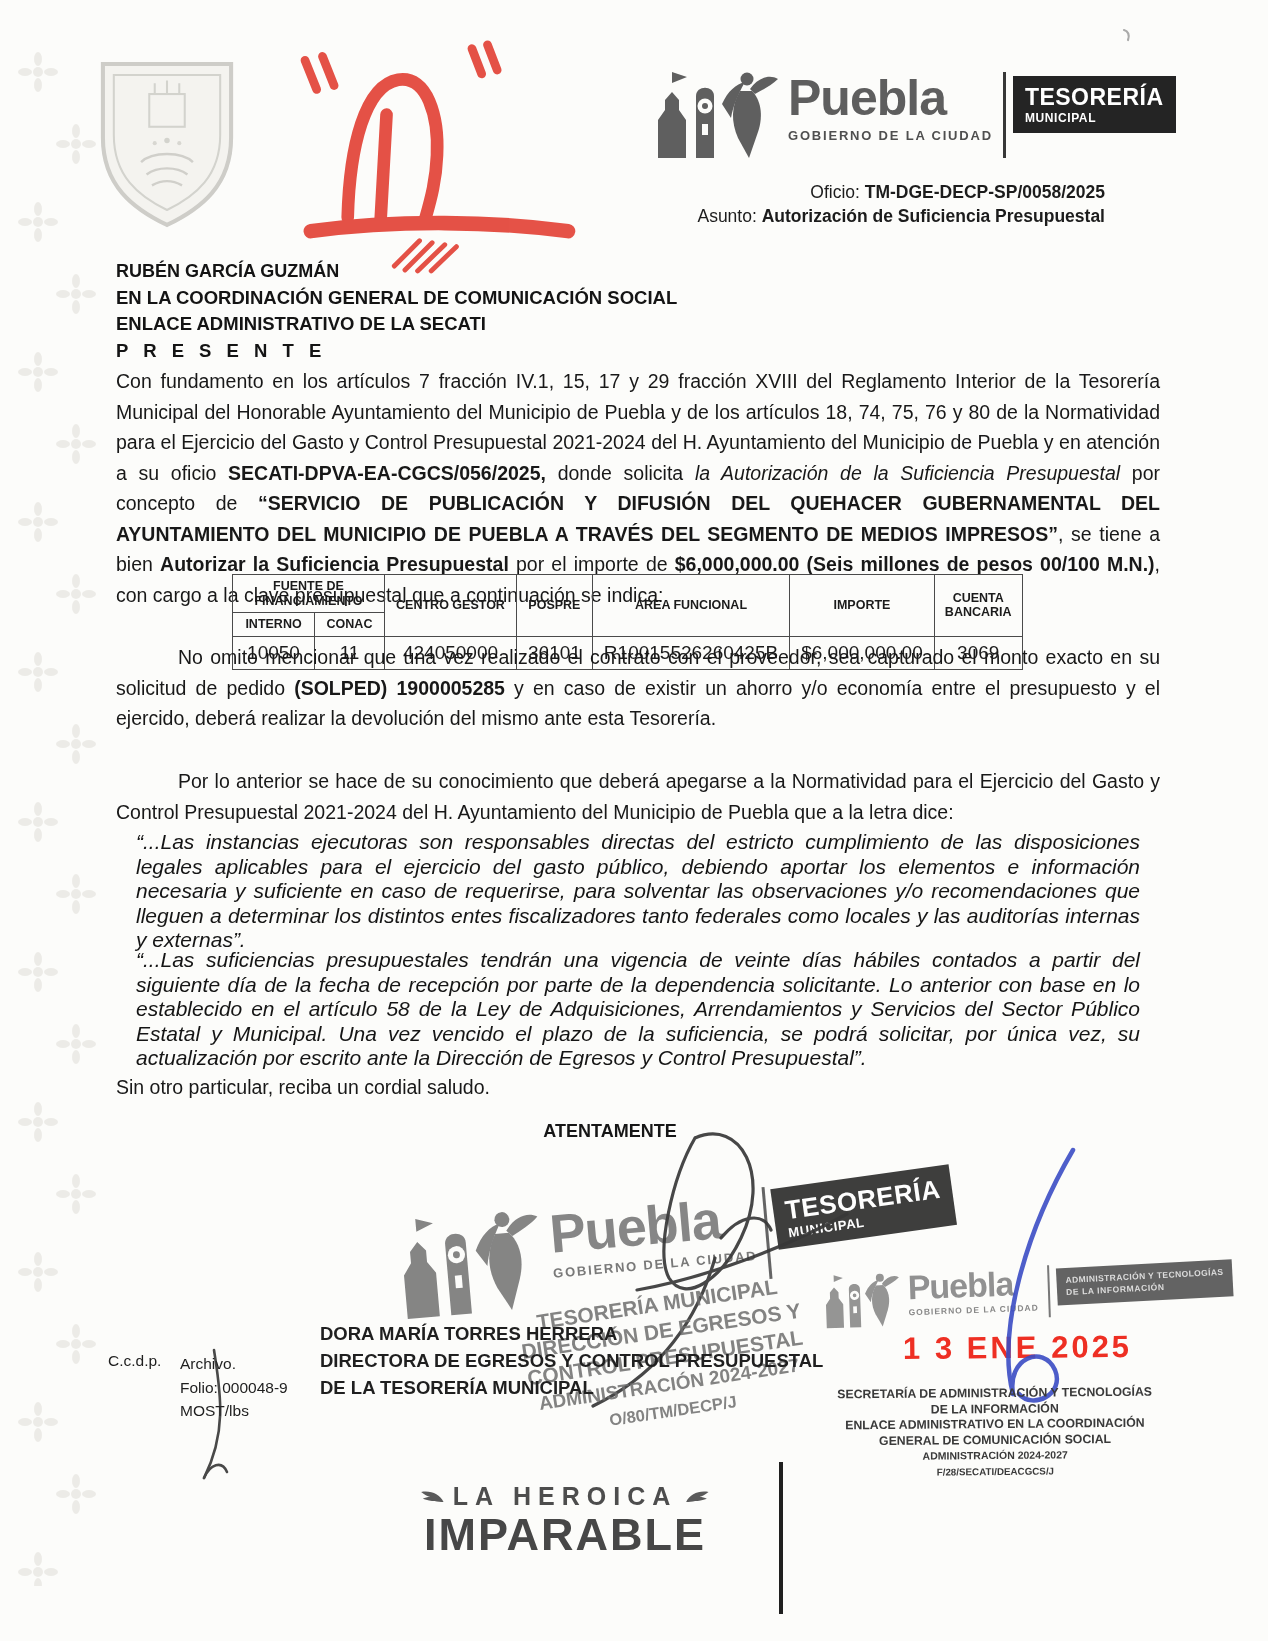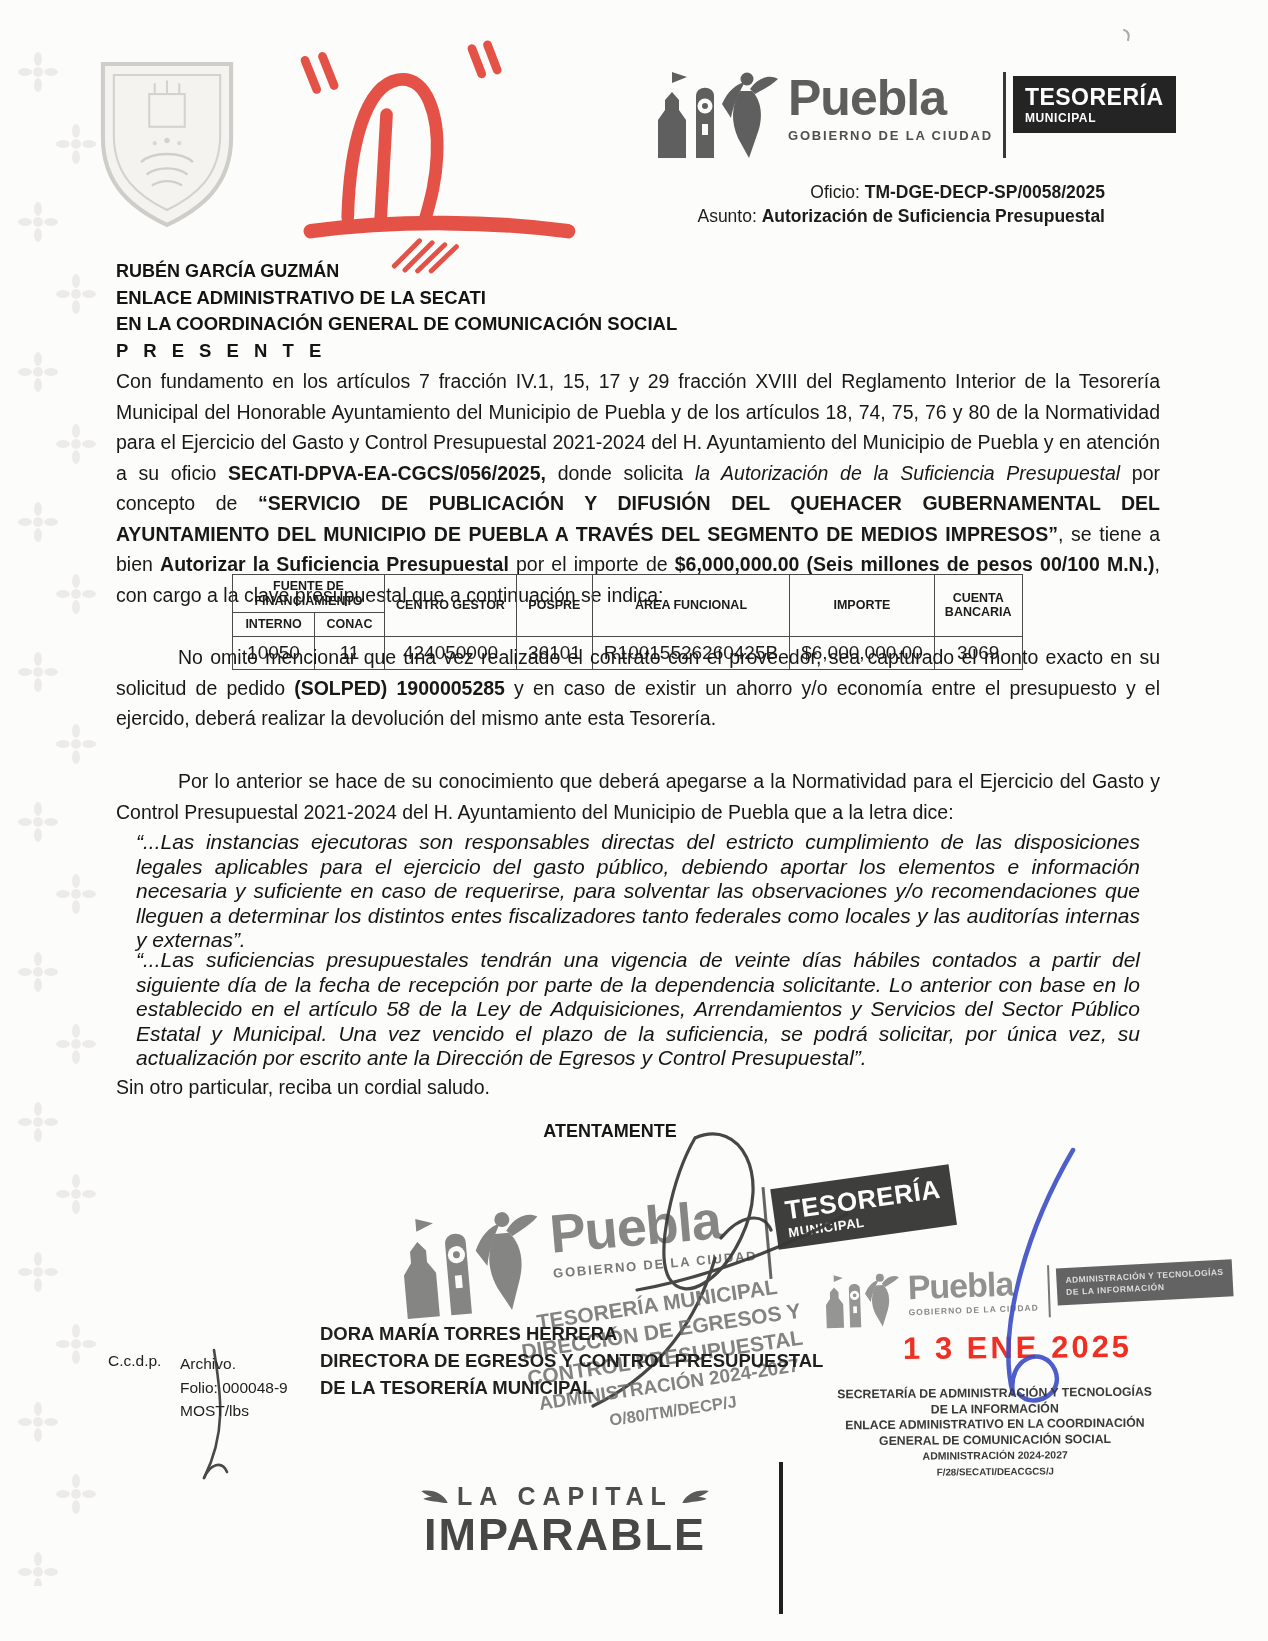--- a/index.html
+++ b/index.html
@@ -189,22 +189,22 @@
     </div>
   </div>
 
   <div class="oficio-block">
     <div><span>Oficio:</span> <b>TM-DGE-DECP-SP/0058/2025</b></div>
     <div><span>Asunto:</span> <b>Autorización de Suficiencia Presupuestal</b></div>
   </div>
 
   <div class="recipient">
     <div class="r-name">RUBÉN GARCÍA GUZMÁN</div>
+    <div>EN LA COORDINACIÓN GENERAL DE COMUNICACIÓN SOCIAL</div>
     <div>ENLACE ADMINISTRATIVO DE LA SECATI</div>
-    <div>EN LA COORDINACIÓN GENERAL DE COMUNICACIÓN SOCIAL</div>
     <div class="r-presente">P R E S E N T E</div>
   </div>
 
   <div class="para p1"><span>Con fundamento en los artículos 7 fracción IV.1, 15, 17 y 29 fracción XVIII del Reglamento Interior de la Tesorería Municipal del Honorable Ayuntamiento del Municipio de Puebla y de los artículos 18, 74, 75, 76 y 80 de la Normatividad para el Ejercicio del Gasto y Control Presupuestal 2021-2024 del H. Ayuntamiento del Municipio de Puebla y en atención a su oficio </span><span class="b">SECATI-DPVA-EA-CGCS/056/2025,</span><span> donde solicita </span><span class="i">la Autorización de la Suficiencia Presupuestal</span><span> por concepto de </span><span class="b">“SERVICIO DE PUBLICACIÓN Y DIFUSIÓN DEL QUEHACER GUBERNAMENTAL DEL AYUNTAMIENTO DEL MUNICIPIO DE PUEBLA A TRAVÉS DEL SEGMENTO DE MEDIOS IMPRESOS”</span><span>, se tiene a bien </span><span class="b">Autorizar la Suficiencia Presupuestal</span><span> por el importe de </span><span class="b">$6,000,000.00 (Seis millones de pesos 00/100 M.N.)</span><span>, con cargo a la clave presupuestal que a continuación se indica:</span></div>
 
   <table class="clave-table">
     <colgroup>
       <col style="width:82px">
         <col style="width:70px">
         <col style="width:132px">
@@ -330,21 +330,21 @@
       <path d="M44,4 C50,44 58,84 34,132"></path>
       <path d="M34,132 C40,118 52,114 57,126"></path>
     </g>
   </svg>
 
   <div class="capital">
     <div class="capital-row1">
       <svg class="wing" width="44" height="26" viewBox="0 0 44 26" style="transform:scaleX(-1)">
           <use href="#wingmark"></use>
         </svg>
-      <span class="capital-l1">LA CAPITAL</span>
+      <span class="capital-l1">LA HEROICA</span>
       <svg class="wing" width="44" height="26" viewBox="0 0 44 26">
           <use href="#wingmark"></use>
         </svg>
     </div>
     <div class="capital-l2">IMPARABLE</div>
   </div>
 
   <div class="contact-rule"></div>
 
 </div>

